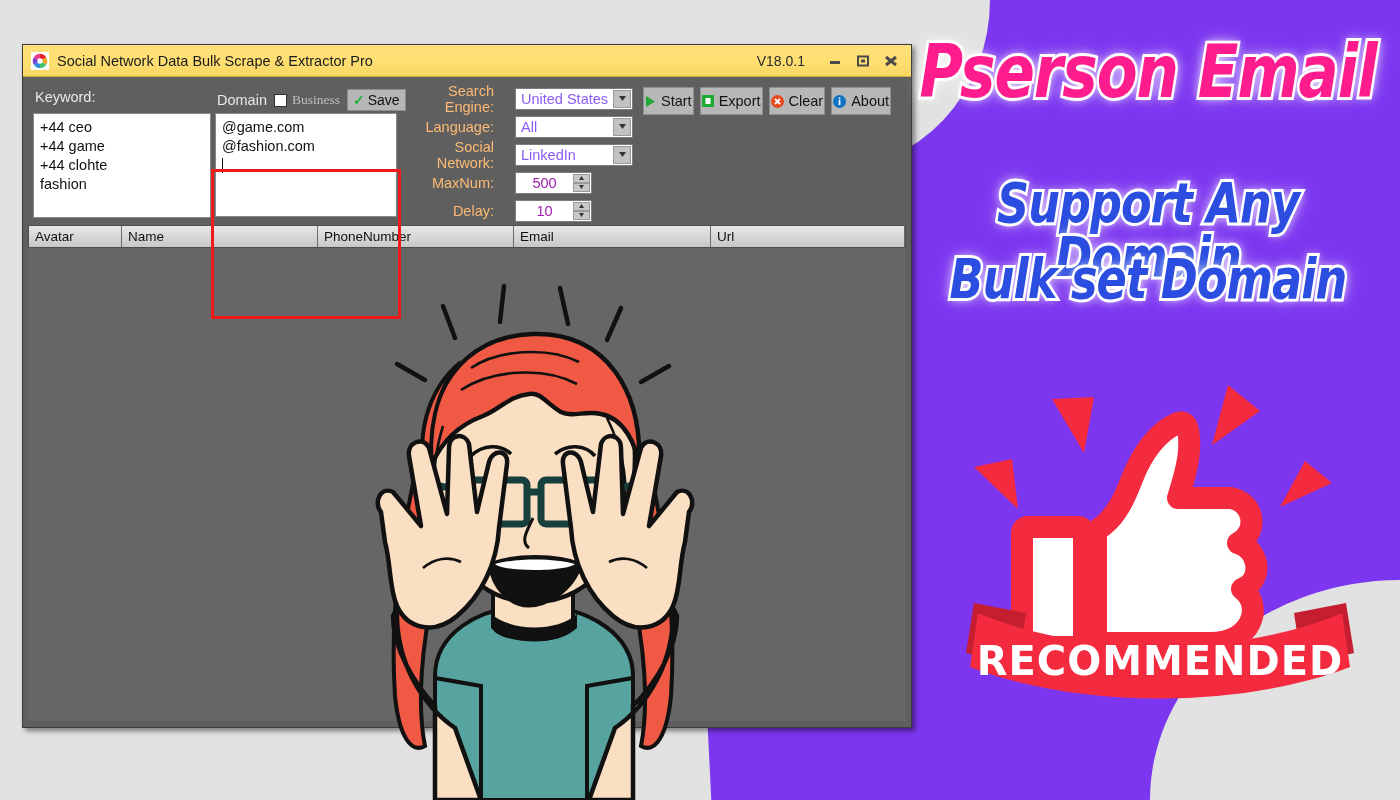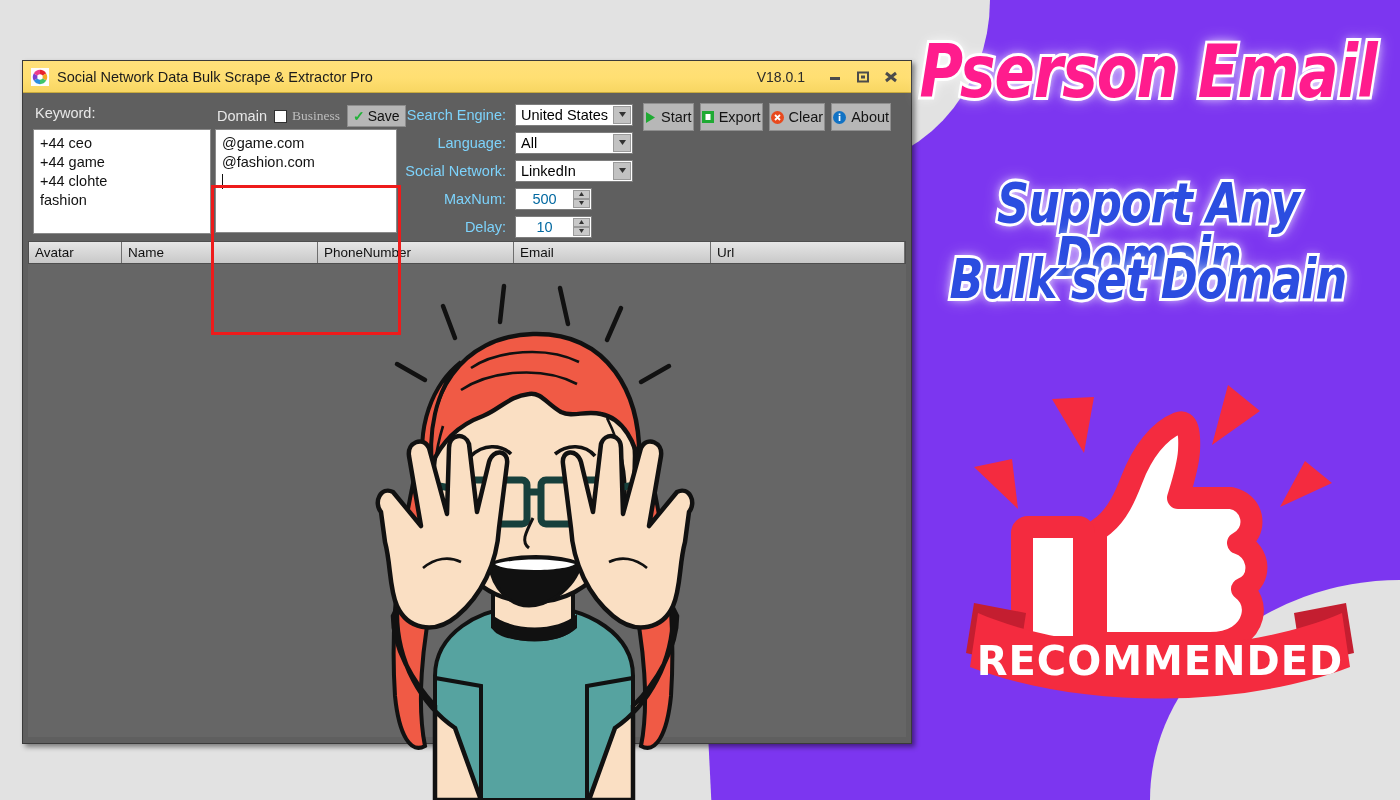--- a/index.html
+++ b/index.html
@@ -58,21 +58,21 @@
     font-size: 46px; color: #2b4de0;
     transform: scaleY(1.18) scaleX(0.97);
     transform-origin: center top;
   }
 
   
   #recommended-badge { position: absolute; left: 960px; top: 375px; width: 400px; height: 350px; z-index: 31; }
 
   
   #app-window {
-    position: absolute; left: 22px; top: 60px; width: 890px; height: 684px;
+    position: absolute; left: 22px; top: 44px; width: 890px; height: 684px;
     background: #5f5f5f; z-index: 20;
     box-shadow: 3px 3px 5px rgba(0,0,0,0.45);
     border: 1px solid #3a3a3a;
   }
   #title-bar {
     height: 32px; background: linear-gradient(#ffe07a, #ffdf72 55%, #f8d662);
     display: flex; align-items: center; padding: 0 8px;
     border-bottom: 1px solid #c9ab3e;
   }
   #app-icon { width: 18px; height: 18px; margin-right: 8px; flex: none; }
@@ -122,36 +122,36 @@
     vertical-align: -3px;
   }
   #red-highlight {
     position: absolute; left: 188px; top: 92px; width: 190px; height: 150px;
     border: 3px solid #ee1b1b; z-index: 25; pointer-events: none;
   }
 
   
   #fields { position: absolute; left: 380px; top: 8px; }
   .field-row { display: flex; align-items: center; height: 27px; margin-bottom: 1px; }
-  .field-label { width: 112px; text-align: right; color: #7dd3fc; font-size: 14.5px; padding-right: 9px; }
+  .field-label { width: 112px; text-align: right; color: #fdba74; font-size: 14.5px; padding-right: 21px; }
   .combo {
     position: relative; width: 118px; height: 22px; background: #fff;
     border: 1px solid #7e7e7e; display: flex; align-items: center;
-    padding-left: 5px; font-size: 14.5px; color: #000000;
+    padding-left: 5px; font-size: 14.5px; color: #8b5cf6;
   }
   .combo-arrow {
     position: absolute; right: 1px; top: 1px; width: 18px; height: 18px;
     background: #c2c2c2; border: 1px solid #9a9a9a;
     display: flex; align-items: center; justify-content: center;
   }
   .combo-arrow svg { display: block; }
   .spin {
     position: relative; width: 77px; height: 22px; background: #fff;
     border: 1px solid #7e7e7e; display: flex; align-items: center;
-    justify-content: center; font-size: 14.5px; color: #0369a1; padding-right: 18px;
+    justify-content: center; font-size: 14.5px; color: #a21caf; padding-right: 18px;
   }
   .spin-btns {
     position: absolute; right: 1px; top: 1px; width: 17px; height: 18px;
     display: flex; flex-direction: column;
   }
   .spin-btn {
     flex: 1; background: #c8c8c8; border: 1px solid #9a9a9a;
     display: flex; align-items: center; justify-content: center;
   }
 

